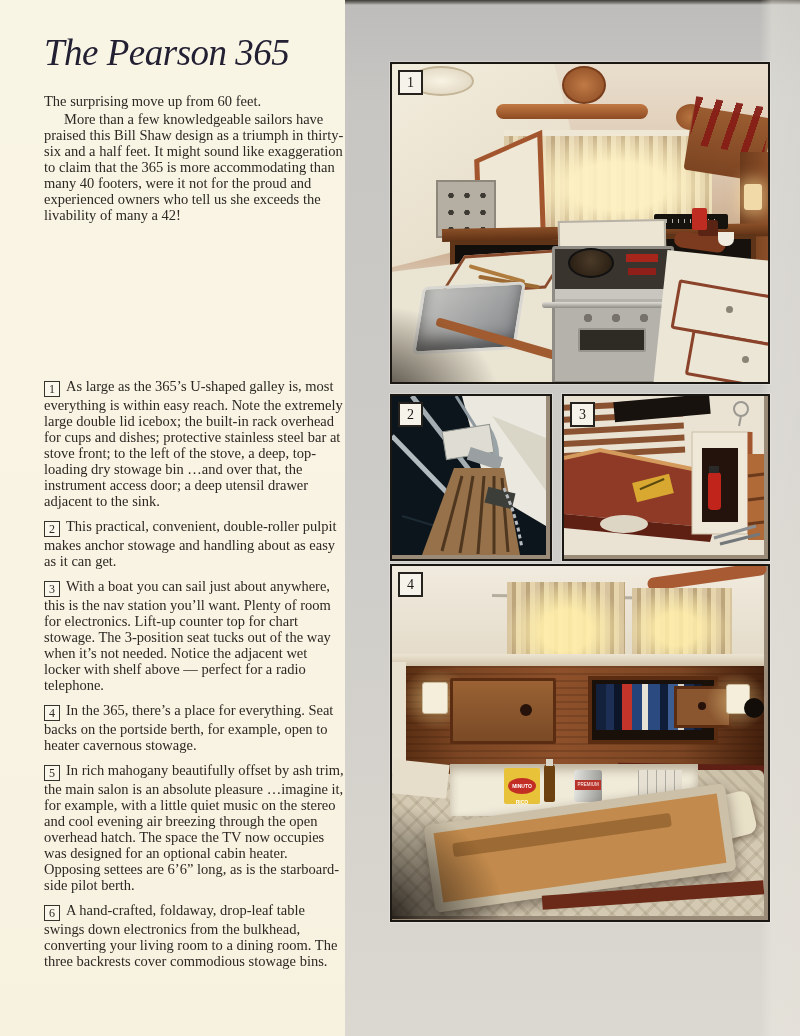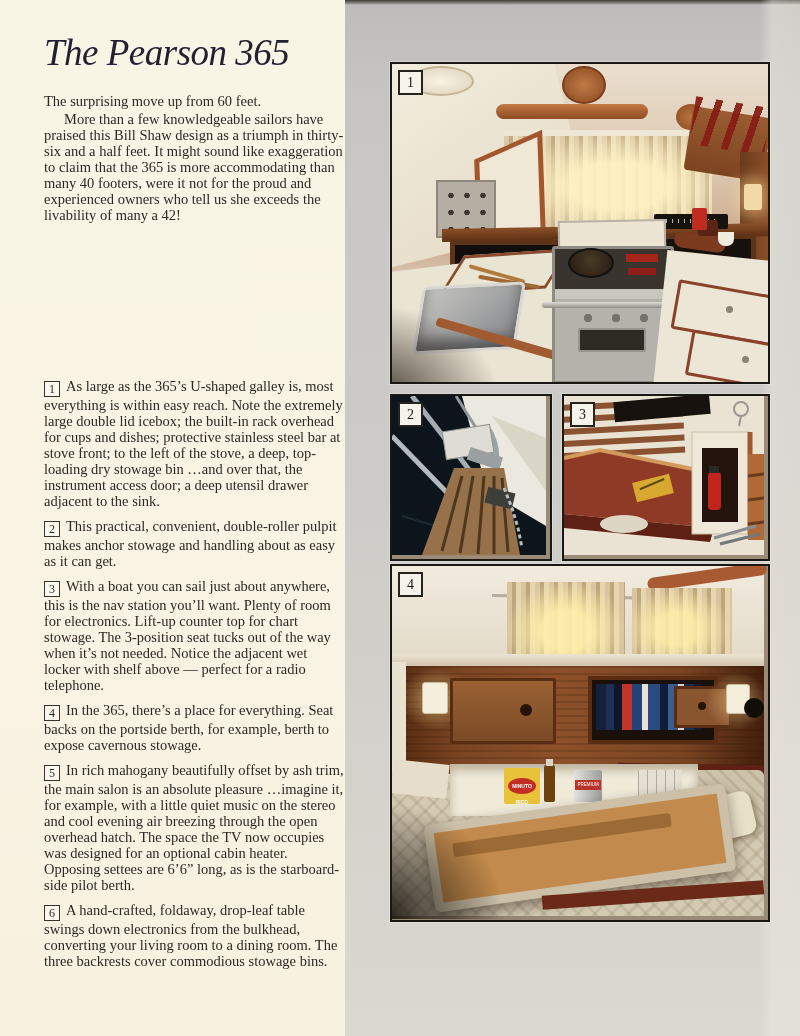--- a/index.html
+++ b/index.html
@@ -186,21 +186,21 @@
   <div class="head-block">
     <div class="title">The Pearson 365</div>
     <div class="lead">The surprising move up from 60 feet.</div>
     <div class="intro">More than a few knowledgeable sailors have praised this Bill Shaw design as a triumph in thirty-six and a half feet. It might sound like exaggeration to claim that the 365 is more accommodating than many 40 footers, were it not for the proud and experienced owners who tell us she exceeds the livability of many a 42!</div>
   </div>
 
   <div class="items">
     <p class="item"><span class="nbox">1</span><span>As large as the 365’s U-shaped galley is, most everything is within easy reach. Note the extremely large double lid icebox; the built-in rack overhead for cups and dishes; protective stainless steel bar at stove front; to the left of the stove, a deep, top-loading dry stowage bin …and over that, the instrument access door; a deep utensil drawer adjacent to the sink.</span></p>
     <p class="item"><span class="nbox">2</span><span>This practical, convenient, double-roller pulpit makes anchor stowage and handling about as easy as it can get.</span></p>
     <p class="item"><span class="nbox">3</span><span>With a boat you can sail just about anywhere, this is the nav station you’ll want. Plenty of room for electronics. Lift-up counter top for chart stowage. The 3-position seat tucks out of the way when it’s not needed. Notice the adjacent wet locker with shelf above — perfect for a radio telephone.</span></p>
-    <p class="item"><span class="nbox">4</span><span>In the 365, there’s a place for everything. Seat backs on the portside berth, for example, berth to expose cavernous stowage.</span></p>
+    <p class="item"><span class="nbox">4</span><span>In the 365, there’s a place for everything. Seat backs on the portside berth, for example, open to heater cavernous stowage.</span></p>
     <p class="item"><span class="nbox">5</span><span>In rich mahogany beautifully offset by ash trim, the main salon is an absolute pleasure …imagine it, for example, with a little quiet music on the stereo and cool evening air breezing through the open overhead hatch. The space the TV now occupies was designed for an optional cabin heater. Opposing settees are 6’6” long, as is the starboard-side pilot berth.</span></p>
     <p class="item"><span class="nbox">6</span><span>A hand-crafted, foldaway, drop-leaf table swings down electronics from the bulkhead, converting your living room to a dining room. The three backrests cover commodious stowage bins.</span></p>
   </div>
 
   <div id="photo1" class="photo">
     <div class="p1-bg"></div>
     <div class="p1-ceiling"></div>
     <div class="p1-dome"></div>
     <div class="p1-rail"></div>
     <div class="p1-disc-a"></div>

